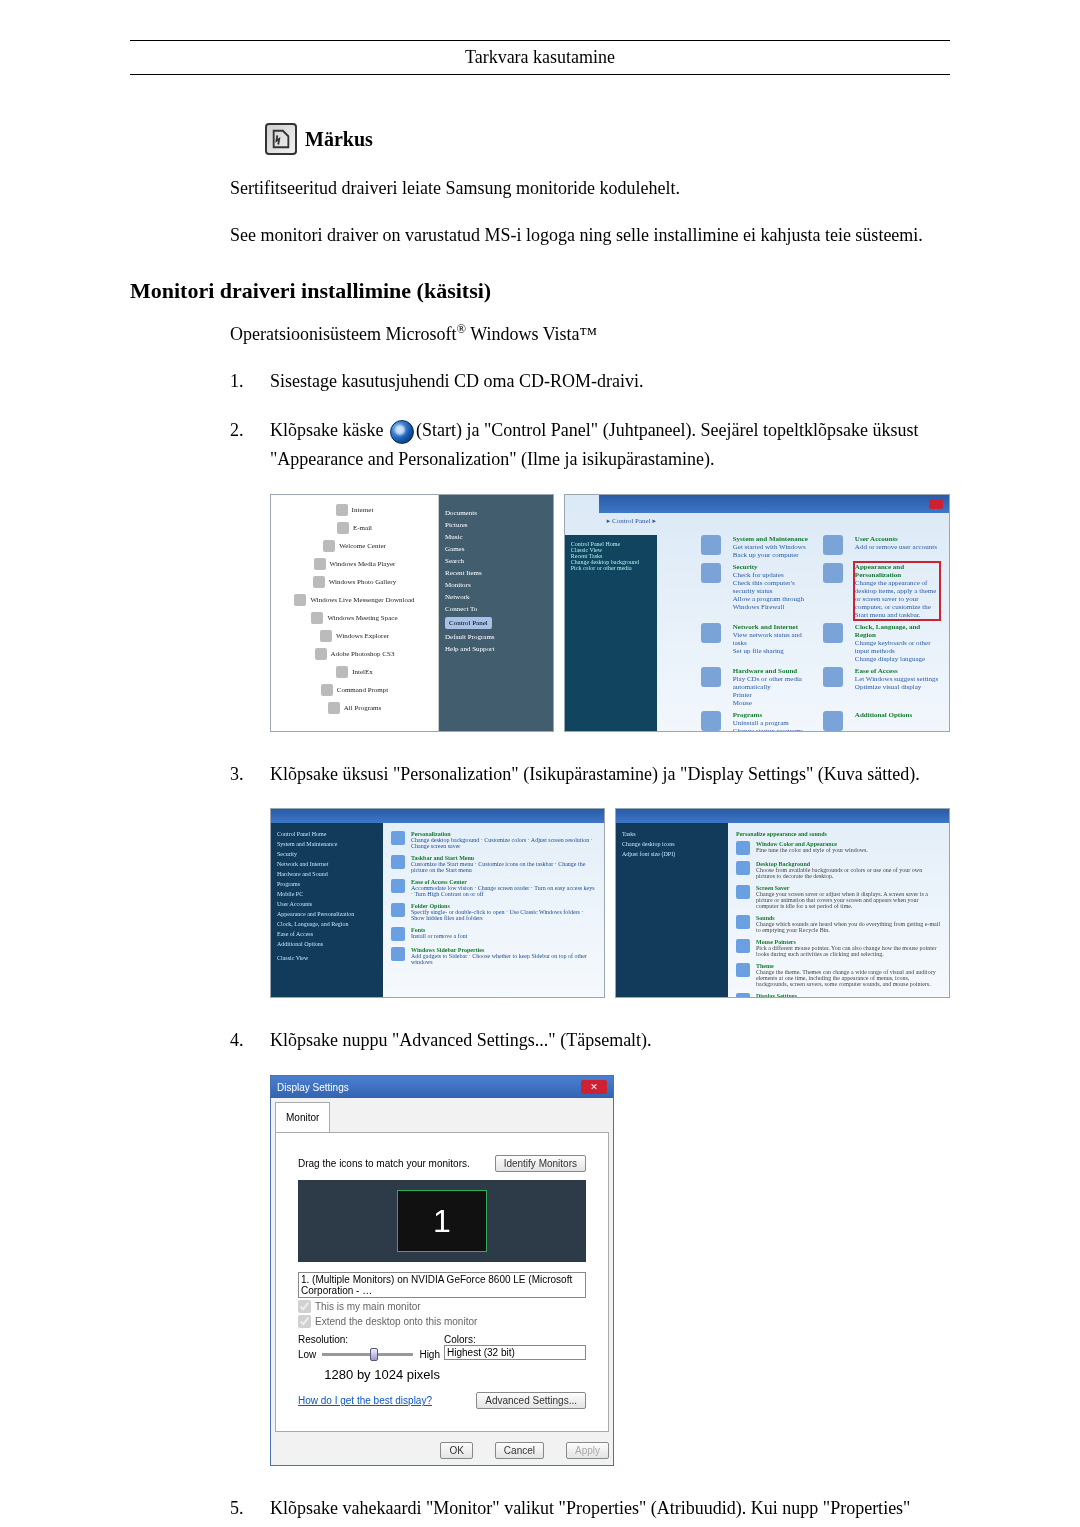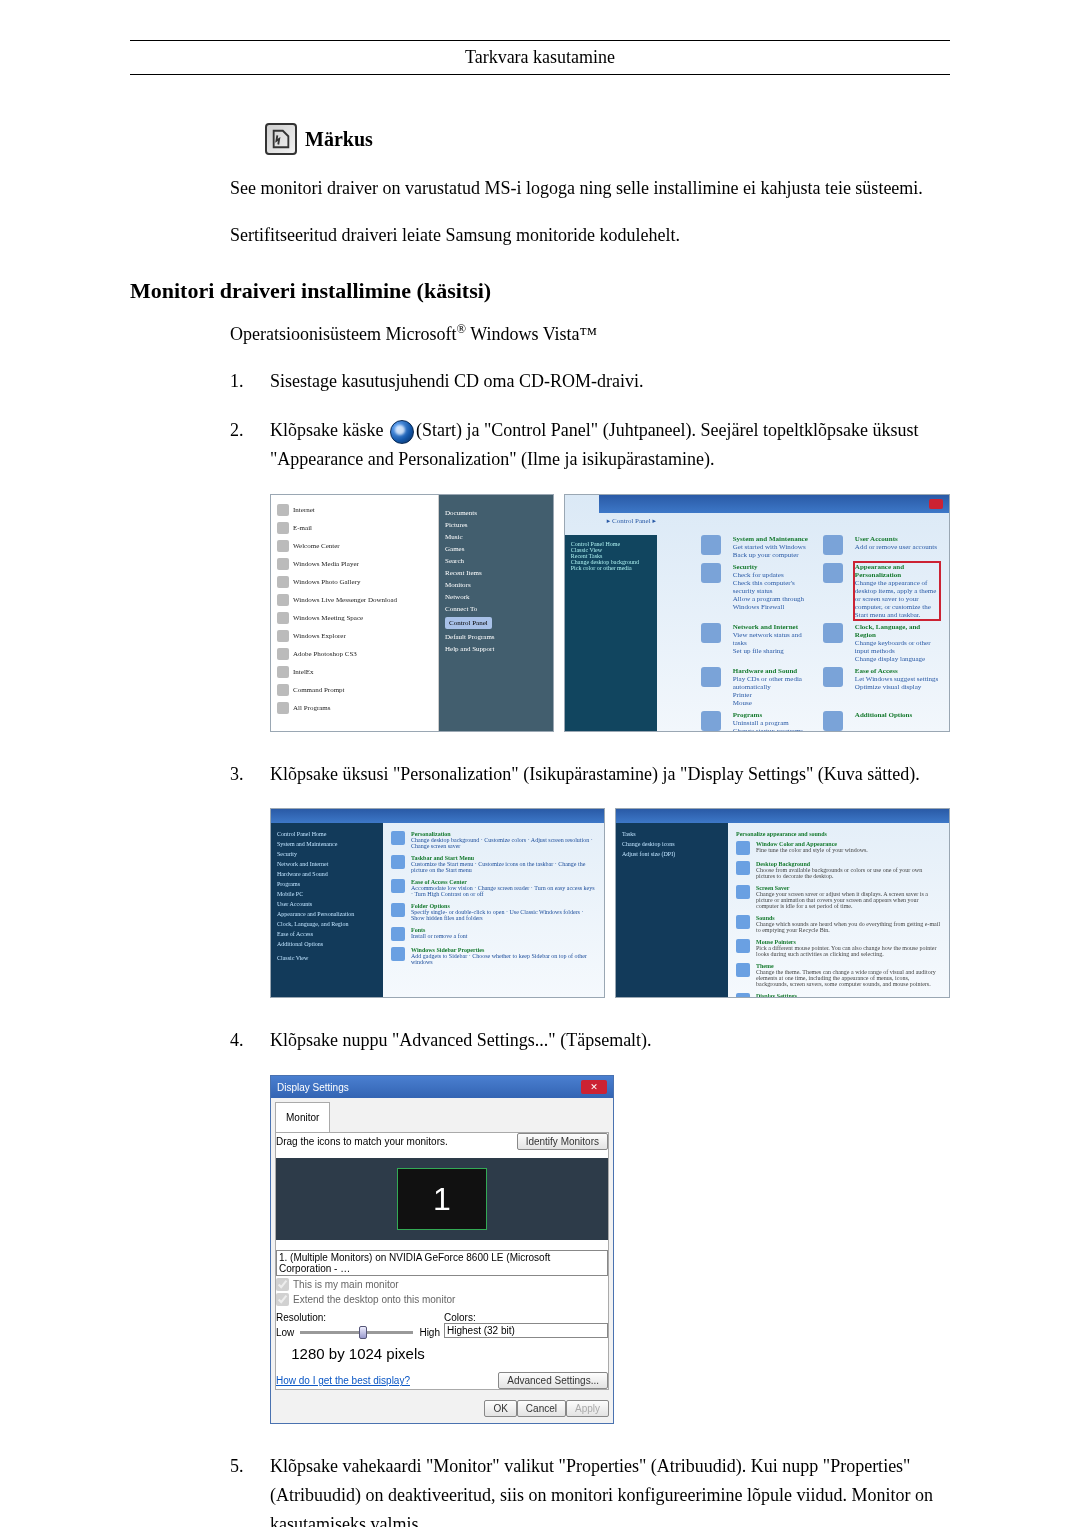--- a/index.html
+++ b/index.html
@@ -104,21 +104,21 @@
     }
     .screenshot {
       border: 1px solid #9aa7b3;
       background: #e8eef4;
       position: relative;
       overflow: hidden;
     }
     
     .ss1a { width: 306px; height: 238px; background:#fff; display:flex; }
     .ss1a .left { width: 168px; background:#fff; border-right:1px solid #ccc; font-size:7px; padding:6px 4px; color:#222; }
-    .ss1a .left .item { display:flex; align-items:center; gap:4px; padding:3px 2px; }
+    .ss1a .left .item { display:flex; align-items:center; gap:4px; padding:3px 2px;justify-content:center; }
     .ss1a .right { flex:1; background:#425e6e; color:#fff; font-size:7px; padding:8px 6px; }
     .ss1a .right div { padding:2px 0; }
     .ss1a .cph { background:#a8c1e8; color:#000; padding:2px 4px; border-radius:2px; display:inline-block; }
     .dot { width:12px; height:12px; background:#bbb; border-radius:2px; display:inline-block; }
 
     .ss1b { width: 414px; height: 238px; background: linear-gradient(#dbe9f6,#f2f7fc); padding-left: 34px; }
     .ss1b .titlebar { height:18px; background:linear-gradient(#2a5aa6,#3d78c8); display:flex; justify-content:space-between; padding:0 6px; align-items:center; }
     .ss1b .titlebar .wctrl { display:flex; gap:2px; }
     .ss1b .titlebar .wctrl span { width:14px; height:10px; background:#c23; border-radius:2px; }
     .ss1b .addr { font-size:7px; padding:4px 8px; color:#2a5aa6; }
@@ -153,56 +153,56 @@
       height: 22px;
       background: linear-gradient(#4a7fd0,#3364b3);
       color:#fff;
       display:flex;
       align-items:center;
       justify-content:space-between;
       padding:0 6px;
     }
     .ss3 .dlg-title .close { width:26px; height:14px; background:#c23; border-radius:2px; display:flex; align-items:center; justify-content:center; color:#fff; font-size:9px;}
     .ss3 .tab { background:#fff; display:inline-block; padding:9px 10px; border:1px solid #aaa; border-bottom:none; margin:4px 0 0 4px; font-size:10px;text-align:right;}
-    .ss3 .panel { background:#fff; border:1px solid #aaa; margin:0 4px 4px 4px; padding:0; }
+    .ss3 .panel { background:#fff; border:1px solid #aaa; margin:0 4px 4px 4px; padding:22px; }
     .ss3 .panel-row1 { display:flex; justify-content:space-between; align-items:center; margin-bottom:8px; }
     .ss3 .btn { border:1px solid #888; background:linear-gradient(#fdfdfd,#e3e3e3); padding:2px 8px; border-radius:2px; color:#333; font-size:10px;}
     .ss3 .monitor-preview { background:#2d3b49; height:82px; margin-bottom:10px; display:flex; align-items:center; justify-content:center; }
     .ss3 .monitor-preview .mon { width:90px; height:62px; background:#111; border:1px solid #3a5; display:flex; align-items:center; justify-content:center; color:#fff; font-size:32px; font-weight:300;}
     .ss3 select, .ss3 .combo { width:100%; font-size:10px; padding:1px 2px; border:1px solid #888; background:#fff; }
     .ss3 .chk { display:flex; align-items:center; gap:4px; font-size:10px; color:#666; margin:2px 0;}
     .ss3 .chk input { margin:0; }
     .ss3 .cols { display:flex; gap:4px; margin-top:6px;}
     .ss3 .cols > div { flex:1; }
     .ss3 .slider { height:18px; display:flex; align-items:center; gap:6px; }
     .ss3 .slider .track { flex:1; height:3px; background:#999; position:relative;}
     .ss3 .slider .thumb { position:absolute; top:-5px; left:52%; width:8px; height:13px; background:linear-gradient(#eef,#99c); border:1px solid #557; border-radius:2px;}
-    .ss3 .res-text { text-align:center; font-size:15px; margin-top:4px;}
+    .ss3 .res-text { text-align:right; font-size:13px; margin-top:4px;}
     .ss3 .link { color:#0b57c5; text-decoration:underline; font-size:10px;}
-    .ss3 .footer { display:flex; justify-content:flex-end; gap:0; padding:6px 4px; }
+    .ss3 .footer { display:flex; justify-content:flex-end; gap:22px; padding:6px 4px; }
     sup { font-size:0.7em; }
   </style>
 </head>
 <body>
 
 <div class="header-line"></div>
 <div class="page-header">Tarkvara kasutamine</div>
 
 <div class="note-section">
   <div class="note-heading">
     <span class="note-icon">
       <svg viewBox="0 0 24 24">
           <path d="M4 3 L14 3 L20 9 L20 21 L4 21 Z M4 3 L4 21" fill="none" stroke="#333" stroke-width="2"></path>
           <path d="M8 8 L7 14 L10 12 L9 18" fill="none" stroke="#333" stroke-width="2"></path>
         </svg>
     </span>
     <span class="note-title">Märkus</span>
   </div>
+  <p>Sertifitseeritud draiveri leiate Samsung monitoride kodulehelt.</p>
   <p>See monitori draiver on varustatud MS-i logoga ning selle installimine ei kahjusta teie süsteemi.</p>
-  <p>Sertifitseeritud draiveri leiate Samsung monitoride kodulehelt.</p>
 </div>
 
 <h2 class="section-title">Monitori draiveri installimine (käsitsi)</h2>
 
 <div class="body-indent">
   <p class="os-line">
     <span>Operatsioonisüsteem Microsoft</span><sup>®</sup><span> Windows Vista™</span>
   </p>
 
   <ol class="steps">

